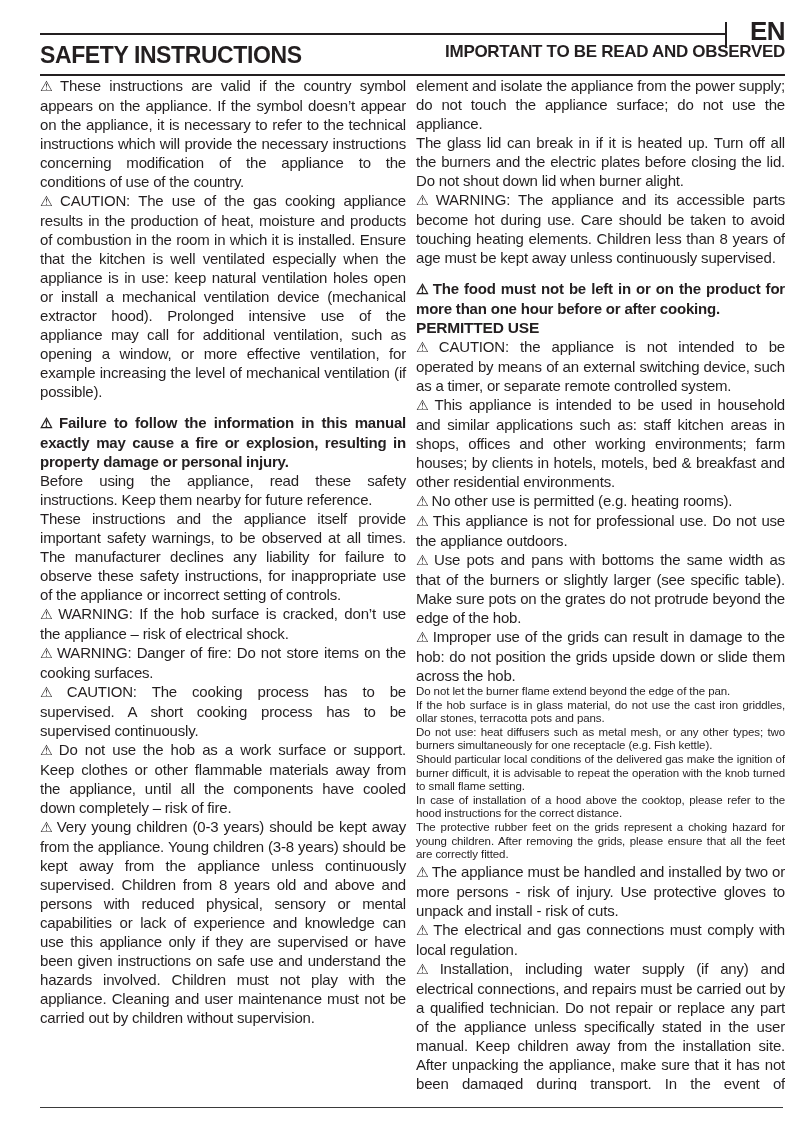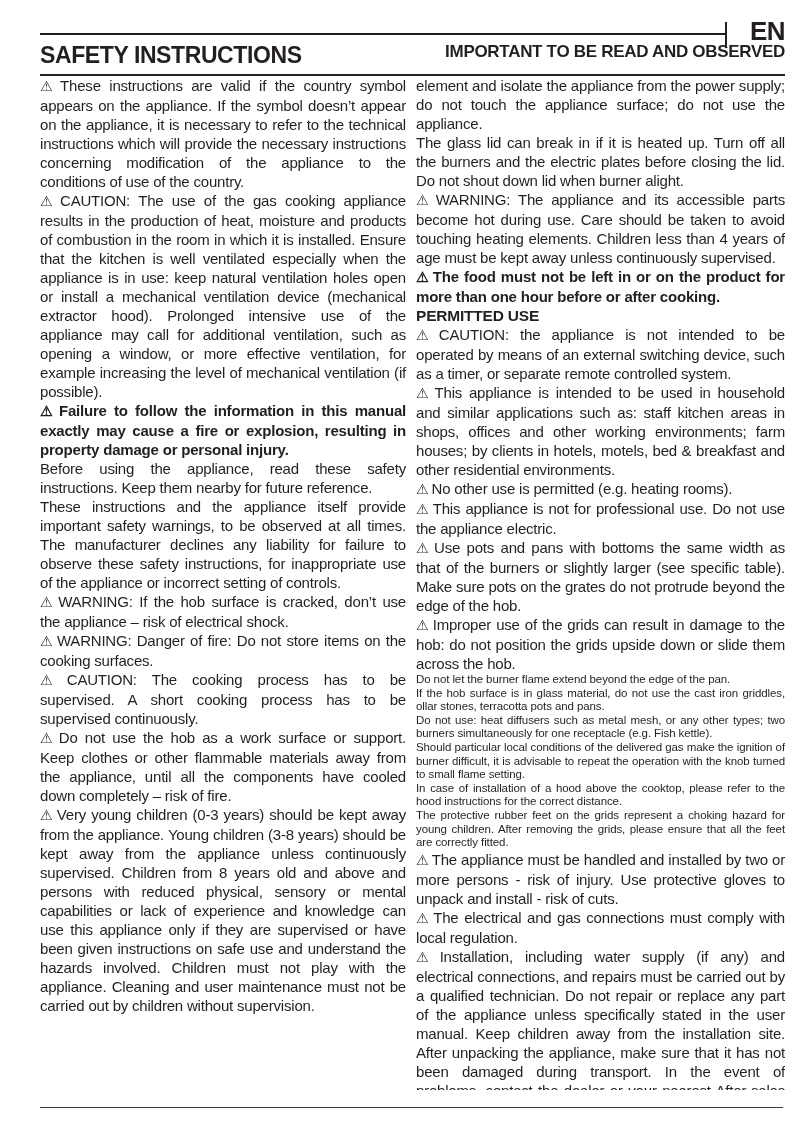--- a/index.html
+++ b/index.html
@@ -32,21 +32,21 @@
     display:flex; gap:10px; overflow:hidden;
   }
   .col { flex:1; }
   .col-left  { max-width:366px; }
   .col-right { max-width:369px; }
   .para {
     margin:0; text-align:justify;
     font-size:15px; line-height:19px;
     letter-spacing:-0.2px;
   }
-  .para.bold { font-weight:700; }
+  .para.bold { font-weight:700;margin-top:12px; }
   .para.small { font-size:11.5px; line-height:13.6px; letter-spacing:-0.1px; }
   .para.heading { font-weight:700; text-align:left; font-size:15.5px; }
   .warn { margin-right:3px; font-size:0.95em; }
   
   .footer-rule { position:absolute; left:40px; top:1107px; width:743px; height:1px; background:#3a3a3a; }
 </style>
 </head>
 <body>
 
 <div class="page">
@@ -68,27 +68,27 @@
         <p class="para"><span>These instructions and the appliance itself provide important safety warnings, to be observed at all times. The manufacturer declines any liability for failure to observe these safety instructions, for inappropriate use of the appliance or incorrect setting of controls.</span></p>
         <p class="para"><span class="warn">⚠</span><span>WARNING: If the hob surface is cracked, don’t use the appliance – risk of electrical shock.</span></p>
         <p class="para"><span class="warn">⚠</span><span>WARNING: Danger of fire: Do not store items on the cooking surfaces.</span></p>
         <p class="para"><span class="warn">⚠</span><span>CAUTION: The cooking process has to be supervised. A short cooking process has to be supervised continuously.</span></p>
         <p class="para"><span class="warn">⚠</span><span>Do not use the hob as a work surface or support. Keep clothes or other flammable materials away from the appliance, until all the components have cooled down completely – risk of fire.</span></p>
         <p class="para"><span class="warn">⚠</span><span>Very young children (0-3 years) should be kept away from the appliance. Young children (3-8 years) should be kept away from the appliance unless continuously supervised. Children from 8 years old and above and persons with reduced physical, sensory or mental capabilities or lack of experience and knowledge can use this appliance only if they are supervised or have been given instructions on safe use and understand the hazards involved. Children must not play with the appliance. Cleaning and user maintenance must not be carried out by children without supervision.</span></p>
       </div>
     <div class="col col-right">
         <p class="para"><span>element and isolate the appliance from the power supply; do not touch the appliance surface; do not use the appliance.</span></p>
         <p class="para"><span>The glass lid can break in if it is heated up. Turn off all the burners and the electric plates before closing the lid. Do not shout down lid when burner alight.</span></p>
-        <p class="para"><span class="warn">⚠</span><span>WARNING: The appliance and its accessible parts become hot during use. Care should be taken to avoid touching heating elements. Children less than 4 years of age must be kept away unless continuously supervised.</span></p>
+        <p class="para"><span class="warn">⚠</span><span>WARNING: The appliance and its accessible parts become hot during use. Care should be taken to avoid touching heating elements. Children less than 8 years of age must be kept away unless continuously supervised.</span></p>
         <p class="para bold"><span class="warn">⚠</span><span>The food must not be left in or on the product for more than one hour before or after cooking.</span></p>
         <p class="para heading"><span>PERMITTED USE</span></p>
         <p class="para"><span class="warn">⚠</span><span>CAUTION: the appliance is not intended to be operated by means of an external switching device, such as a timer, or separate remote controlled system.</span></p>
         <p class="para"><span class="warn">⚠</span><span>This appliance is intended to be used in household and similar applications such as: staff kitchen areas in shops, offices and other working environments; farm houses; by clients in hotels, motels, bed &amp; breakfast and other residential environments.</span></p>
         <p class="para"><span class="warn">⚠</span><span>No other use is permitted (e.g. heating rooms).</span></p>
-        <p class="para"><span class="warn">⚠</span><span>This appliance is not for professional use. Do not use the appliance electric.</span></p>
+        <p class="para"><span class="warn">⚠</span><span>This appliance is not for professional use. Do not use the appliance outdoors.</span></p>
         <p class="para"><span class="warn">⚠</span><span>Use pots and pans with bottoms the same width as that of the burners or slightly larger (see specific table). Make sure pots on the grates do not protrude beyond the edge of the hob.</span></p>
         <p class="para"><span class="warn">⚠</span><span>Improper use of the grids can result in damage to the hob: do not position the grids upside down or slide them across the hob.</span></p>
         <p class="para small"><span>Do not let the burner flame extend beyond the edge of the pan.</span></p>
         <p class="para small"><span>If the hob surface is in glass material, do not use the cast iron griddles, ollar stones, terracotta pots and pans.</span></p>
         <p class="para small"><span>Do not use: heat diffusers such as metal mesh, or any other types; two burners simultaneously for one receptacle (e.g. Fish kettle).</span></p>
         <p class="para small"><span>Should particular local conditions of the delivered gas make the ignition of burner difficult, it is advisable to repeat the operation with the knob turned to small flame setting.</span></p>
         <p class="para small"><span>In case of installation of a hood above the cooktop, please refer to the hood instructions for the correct distance.</span></p>
         <p class="para small"><span>The protective rubber feet on the grids represent a choking hazard for young children. After removing the grids, please ensure that all the feet are correctly fitted.</span></p>
         <p class="para"><span class="warn">⚠</span><span>The appliance must be handled and installed by two or more persons - risk of injury. Use protective gloves to unpack and install - risk of cuts.</span></p>
         <p class="para"><span class="warn">⚠</span><span>The electrical and gas connections must comply with local regulation.</span></p>

